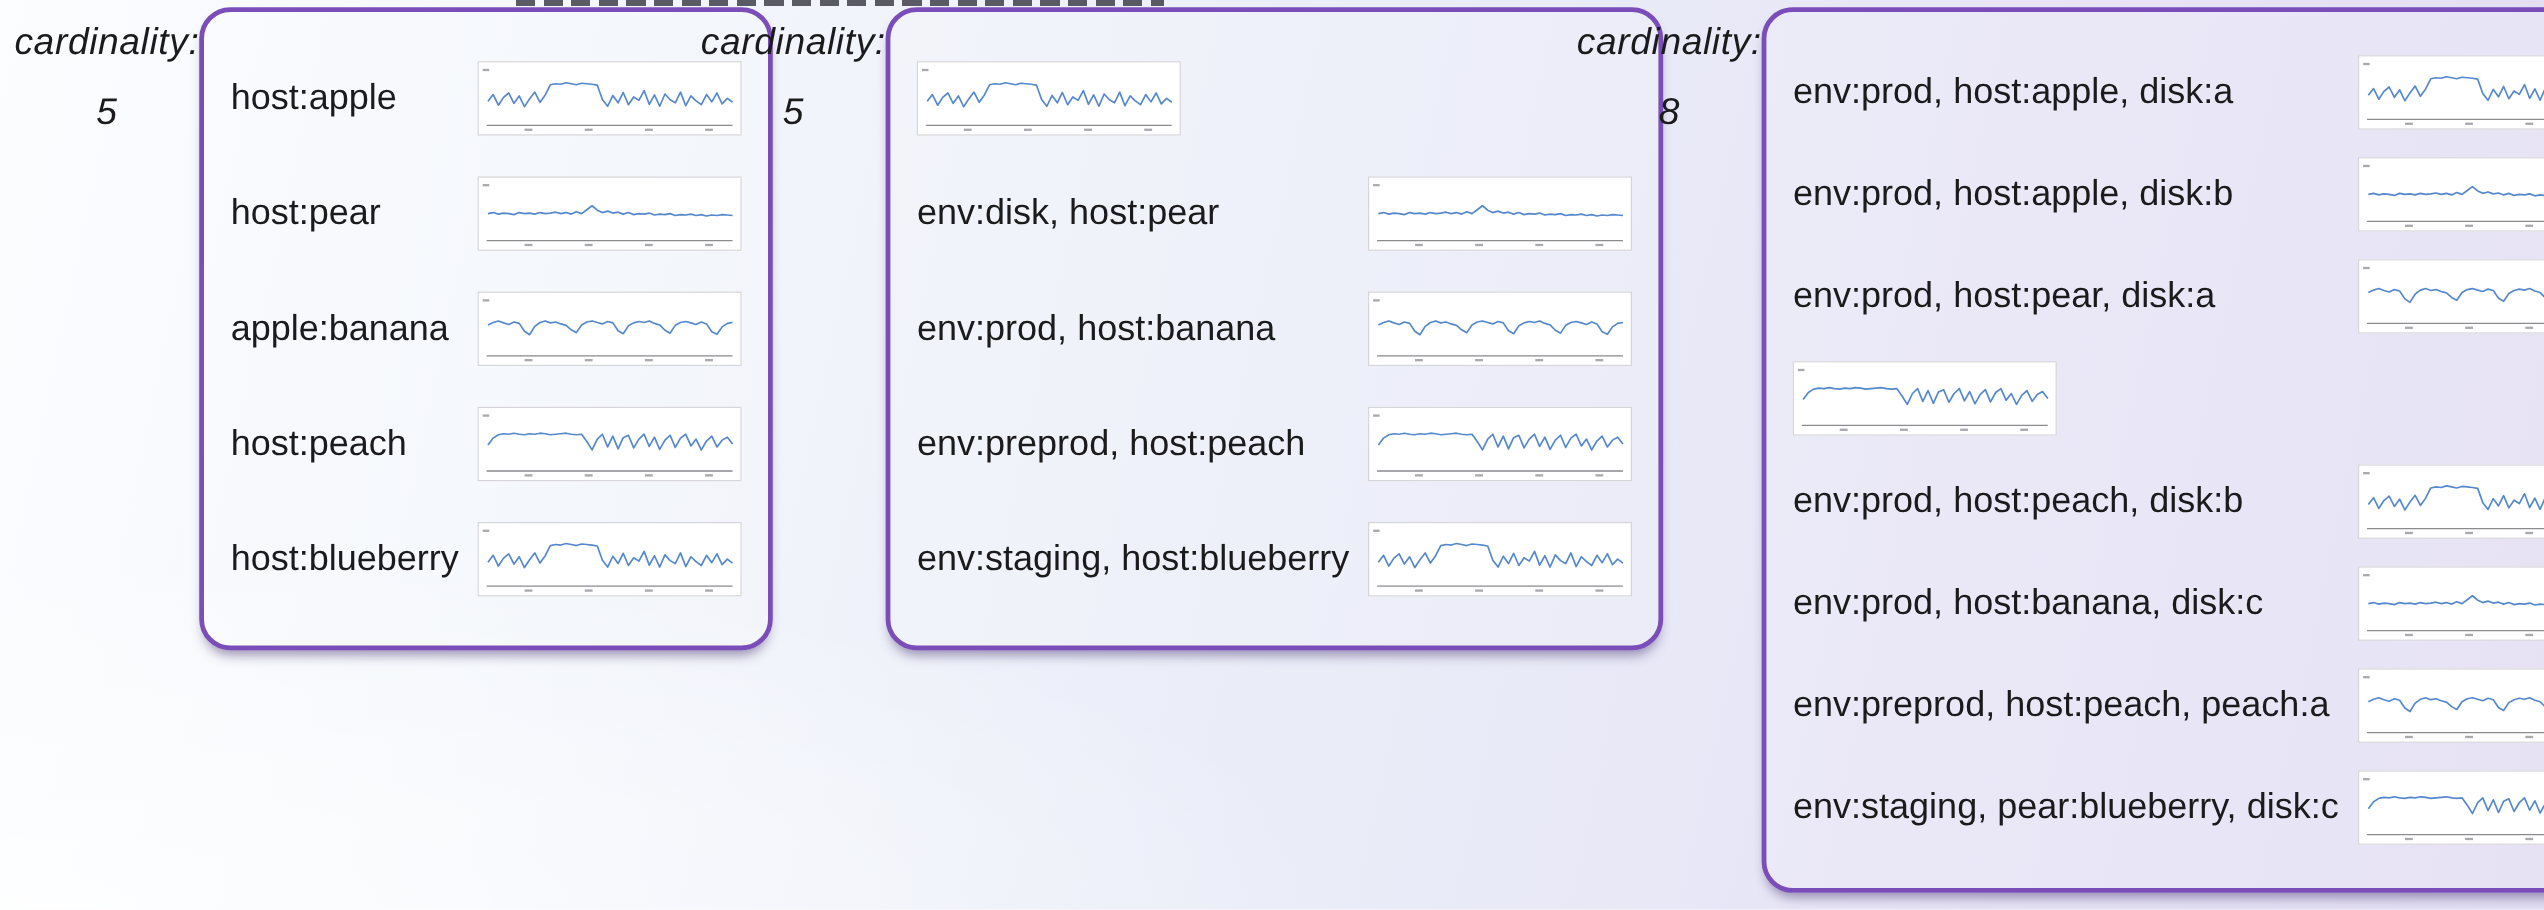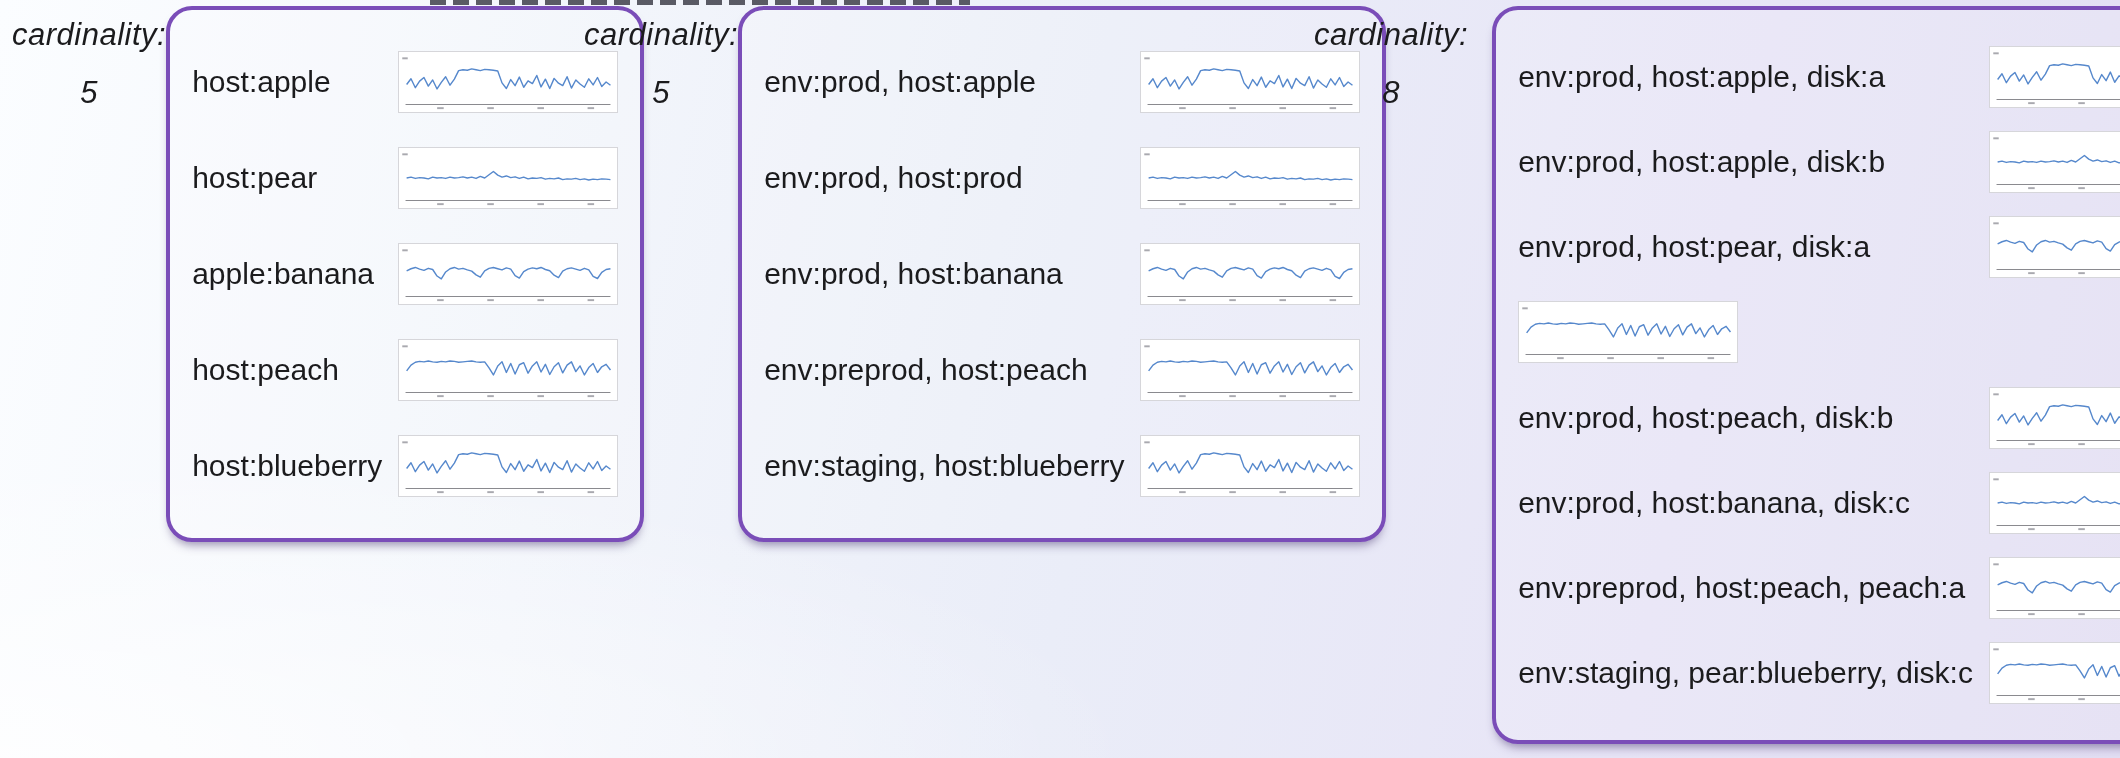--- a/index.html
+++ b/index.html
@@ -17,21 +17,21 @@
       radial-gradient(120% 90% at 0% 100%, rgba(255,255,255,.78), rgba(255,255,255,0) 45%),
       linear-gradient(102deg,#fbfdff 0%,#f2f5fb 28%,#eaedf8 52%,#e7e4f6 78%,#e2def3 100%);
   }
   .top-artifact{
     position:absolute;left:430px;top:0;width:540px;height:5px;opacity:.8;
     background:repeating-linear-gradient(90deg,#34343f 0px,#34343f 16px,rgba(52,52,63,0) 16px,rgba(52,52,63,0) 23px);
   }
   section.panel-group{position:absolute;display:flex;flex-direction:row;}
   .pos-0{left:12px;top:6px;width:522px;height:536px;}
   .pos-1{left:584px;top:6px;width:684px;height:536px;}
-  .pos-2{left:1314px;top:6px;width:788px;height:738px;gap:24px;}
+  .pos-2{left:1314px;top:6px;width:788px;height:738px;}
   .panel-title{
     height:72px;line-height:58px;margin:0;text-align:center;
     font-size:31px;font-style:italic;font-weight:500;letter-spacing:.5px;
     color:var(--text);
   }
   .panel{
     flex:1;min-height:0;box-sizing:border-box;
     border:4px solid var(--panel-border);border-radius:26px;
     background:rgba(255,255,255,.14);
     box-shadow:0 7px 10px -4px rgba(62,44,104,.5);
@@ -134,36 +134,35 @@
   </div>
 </div>
     </div>
   </section>
 
   <section class="panel-group pos-1">
     <h2 class="panel-title">cardinality: 5</h2>
     <div class="panel">
       <div class="rows">
   <div class="row">
-    <span class="row-label">env:prod, host:apple</span>
-    <figure class="spark">
-                <svg viewBox="0 0 200 56" preserveAspectRatio="none">
-                  <polyline points="7.0,30.3 11.0,25.0 15.0,33.3 18.9,27.2 22.9,23.8 26.9,31.8 30.9,26.1 34.9,34.5 38.8,28.4 42.8,23.1 46.8,31.0 50.8,25.3 54.7,17.4 58.7,16.6 62.7,17.0 66.7,15.8 70.7,16.6 74.6,17.4 78.6,16.2 82.6,16.6 86.6,17.0 90.6,17.7 94.5,28.8 98.5,34.1 102.5,25.7 106.5,31.4 110.4,23.4 114.4,32.9 118.4,26.9 122.4,29.5 126.4,21.9 130.3,32.6 134.3,25.3 138.3,34.1 142.3,24.6 146.3,29.1 150.2,31.4 154.2,23.1 158.2,33.7 162.2,26.1 166.1,29.9 170.1,32.9 174.1,25.0 178.1,30.7 182.1,23.8 186.0,32.2 190.0,28.0 194.0,31.0" fill="none" stroke="#5688cc" stroke-width="1.3" stroke-linejoin="round"></polyline>
-                  <line x1="6" y1="49" x2="194" y2="49" stroke="#8a8a8f" stroke-width="1"></line>
-                  <rect x="35" y="51.5" width="6" height="1.8" fill="#a9a9af"></rect>
-                  <rect x="81" y="51.5" width="6" height="1.8" fill="#a9a9af"></rect>
-                  <rect x="127" y="51.5" width="6" height="1.8" fill="#a9a9af"></rect>
-                  <rect x="173" y="51.5" width="6" height="1.8" fill="#a9a9af"></rect>
-                  <rect x="3" y="5" width="5" height="1.8" fill="#a9a9af"></rect>
-                </svg>
-              </figure>
-  </div>
-
-  <div class="row">
-    <span class="row-label">env:prod, host:prod</span>
+    <figure class="spark">
+                <svg viewBox="0 0 200 56" preserveAspectRatio="none">
+                  <polyline points="7.0,30.3 11.0,25.0 15.0,33.3 18.9,27.2 22.9,23.8 26.9,31.8 30.9,26.1 34.9,34.5 38.8,28.4 42.8,23.1 46.8,31.0 50.8,25.3 54.7,17.4 58.7,16.6 62.7,17.0 66.7,15.8 70.7,16.6 74.6,17.4 78.6,16.2 82.6,16.6 86.6,17.0 90.6,17.7 94.5,28.8 98.5,34.1 102.5,25.7 106.5,31.4 110.4,23.4 114.4,32.9 118.4,26.9 122.4,29.5 126.4,21.9 130.3,32.6 134.3,25.3 138.3,34.1 142.3,24.6 146.3,29.1 150.2,31.4 154.2,23.1 158.2,33.7 162.2,26.1 166.1,29.9 170.1,32.9 174.1,25.0 178.1,30.7 182.1,23.8 186.0,32.2 190.0,28.0 194.0,31.0" fill="none" stroke="#5688cc" stroke-width="1.3" stroke-linejoin="round"></polyline>
+                  <line x1="6" y1="49" x2="194" y2="49" stroke="#8a8a8f" stroke-width="1"></line>
+                  <rect x="35" y="51.5" width="6" height="1.8" fill="#a9a9af"></rect>
+                  <rect x="81" y="51.5" width="6" height="1.8" fill="#a9a9af"></rect>
+                  <rect x="127" y="51.5" width="6" height="1.8" fill="#a9a9af"></rect>
+                  <rect x="173" y="51.5" width="6" height="1.8" fill="#a9a9af"></rect>
+                  <rect x="3" y="5" width="5" height="1.8" fill="#a9a9af"></rect>
+                </svg>
+              </figure>
+  </div>
+
+  <div class="row">
+    <span class="row-label">env:disk, host:pear</span>
     <figure class="spark">
                 <svg viewBox="0 0 200 56" preserveAspectRatio="none">
                   <polyline points="7.0,28.0 11.0,27.2 15.0,28.4 18.9,27.6 22.9,28.0 26.9,28.8 30.9,27.2 34.9,28.0 38.8,27.6 42.8,28.4 46.8,27.2 50.8,28.0 54.7,27.6 58.7,26.9 62.7,28.0 66.7,27.2 70.7,28.4 74.6,26.5 78.6,28.0 82.6,25.0 86.6,21.9 90.6,25.3 94.5,27.2 98.5,26.1 102.5,27.6 106.5,26.9 110.4,28.4 114.4,27.2 118.4,28.8 122.4,28.0 126.4,28.4 130.3,27.6 134.3,29.1 138.3,28.4 142.3,28.8 146.3,28.0 150.2,29.5 154.2,28.8 158.2,29.1 162.2,28.4 166.1,29.5 170.1,28.8 174.1,29.9 178.1,29.1 182.1,29.5 186.0,28.8 190.0,29.1 194.0,29.5" fill="none" stroke="#5688cc" stroke-width="1.3" stroke-linejoin="round"></polyline>
                   <line x1="6" y1="49" x2="194" y2="49" stroke="#8a8a8f" stroke-width="1"></line>
                   <rect x="35" y="51.5" width="6" height="1.8" fill="#a9a9af"></rect>
                   <rect x="81" y="51.5" width="6" height="1.8" fill="#a9a9af"></rect>
                   <rect x="127" y="51.5" width="6" height="1.8" fill="#a9a9af"></rect>
                   <rect x="173" y="51.5" width="6" height="1.8" fill="#a9a9af"></rect>
                   <rect x="3" y="5" width="5" height="1.8" fill="#a9a9af"></rect>
                 </svg>

